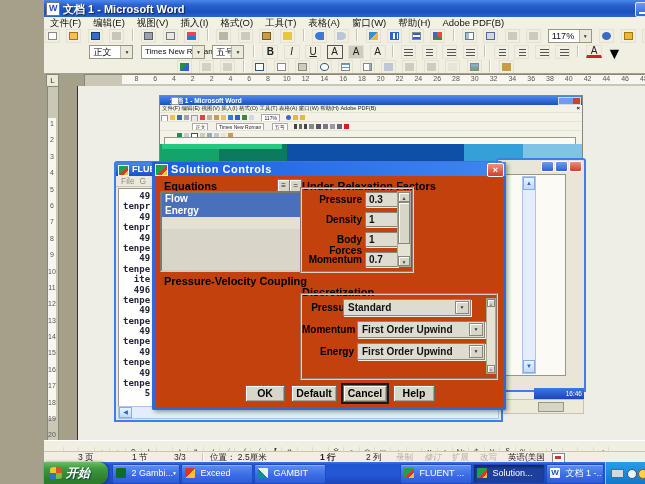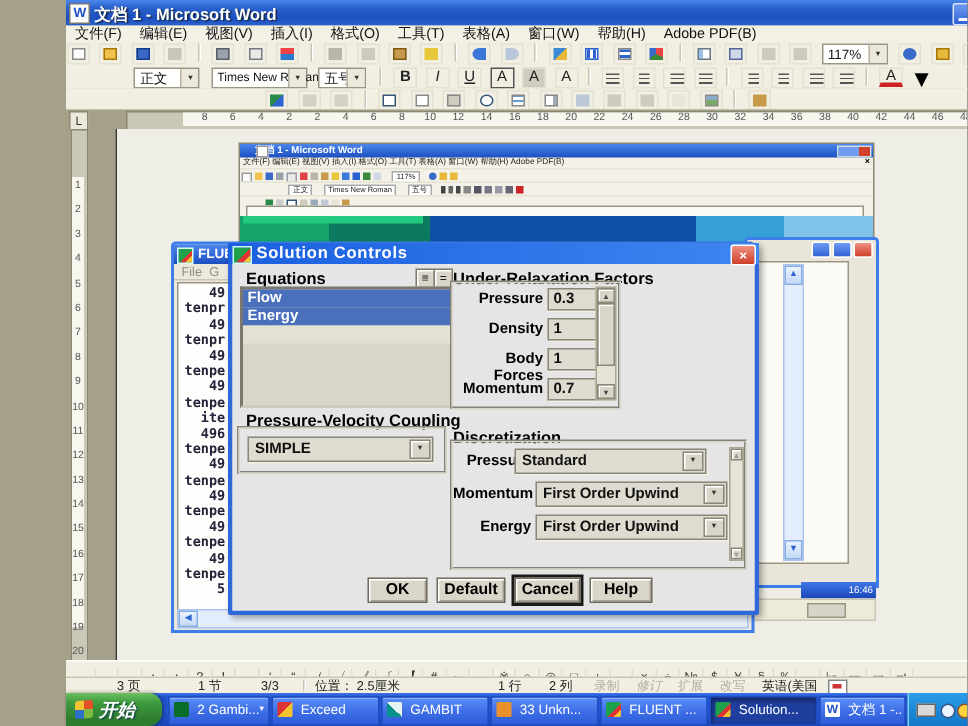--- a/index.html
+++ b/index.html
@@ -100,21 +100,21 @@
   #console .cmenu{position:absolute;left:0;top:13px;width:100%;height:11px;background:#ece9dc;border-bottom:1px solid #cac6b6;
     font-size:8.5px;color:#8f8c80;line-height:11px;padding-left:5px;box-sizing:border-box;white-space:pre;}
   #console .cbody{position:absolute;left:2px;top:25px;right:2px;bottom:13px;background:#fefefc;border:1px solid #9a9684;
     overflow:hidden;padding:2px 0 0 4px;}
   .con-line{display:block;height:10.4px;line-height:10.4px;font-family:"DejaVu Sans Mono","Liberation Mono",monospace;
     font-size:9px;font-weight:bold;color:#23233a;white-space:pre;}
   #console .hsb{position:absolute;left:2px;bottom:1px;right:2px;height:11px;background:#e3edfb;border:1px solid #aac4ee;}
   #console .ha{position:absolute;left:0;top:0;width:11px;height:9px;background:linear-gradient(180deg,#eaf2fe,#c3d9f7);
     border:1px solid #86ace4;color:#2a62cf;font-size:6px;line-height:9px;text-align:center;}
   
-  #dialog{left:108px;top:162px;width:348px;height:245px;background:#e5e5e5;
+  #dialog{left:108px;top:162px;width:348px;height:245px;background:#c2410c;
     border:3px solid #2e68da;border-top:none;border-radius:0 0 2px 2px;box-shadow:2px 2px 4px rgba(0,0,0,.35);}
   #dlg-title{position:absolute;left:-3px;top:0;width:348px;height:14px;padding:0 3px;
     background:linear-gradient(90deg,#1b5fe0,#3f86f0);color:#fff;font-size:11px;font-weight:bold;line-height:14px;}
   #dlg-title .t{margin-left:16px;letter-spacing:.5px;}
   #dlg-ico{position:absolute;left:3px;top:2px;width:11px;height:10px;
     background:linear-gradient(135deg,#1fa04a 0 55%,#d33 55% 75%,#f4c430 75% 100%);border:1px solid #cfe;}
   #dlg-close{position:absolute;right:2px;top:1px;width:15px;height:12px;background:linear-gradient(180deg,#ef9080,#cf3f2a);
     border:1px solid #fff;border-radius:2px;color:#fff;font-size:9px;font-weight:bold;text-align:center;line-height:12px;}
   .dlbl{position:absolute;font-size:11px;font-weight:bold;color:#000;white-space:nowrap;}
   .gframe{position:absolute;border:2px groove #d8d4c6;}
@@ -451,26 +451,20 @@
       <span class="flabel" style="left:0px;top:65px;">Momentum</span>
       <span class="ffield" style="left:63px;top:63px;width:28px;">0.7</span>
       <div class="dsb" style="left:95px;top:2px;width:12px;height:74px;">
         <span class="a" style="top:0;">▲</span>
         <span class="thumb" style="top:10px;height:42px;"></span>
         <span class="a" style="bottom:0;">▼</span>
       </div>
     </div>
 
     <span class="dlbl" style="left:9px;top:113px;">Pressure-Velocity Coupling</span>
-    <div class="gframe" style="left:3px;top:122px;width:136px;height:28px;">
-      <div class="dcombo" style="left:5px;top:5px;width:122px;">
-        <span class="tx">SIMPLE</span>
-        <span class="ar">▼</span>
-      </div>
-    </div>
 
     <span class="dlbl" style="left:147px;top:124px;">Discretization</span>
     <div class="gframe" style="left:145px;top:131px;width:194px;height:83px;">
       <span class="flabel" style="left:0px;top:7px;width:52px;">Pressure</span>
       <div class="dcombo" style="left:41px;top:4px;width:126px;">
         <span class="tx">Standard</span>
         <span class="ar">▼</span>
       </div>
       <span class="flabel" style="left:0px;top:29px;width:52px;">Momentum</span>
       <div class="dcombo" style="left:55px;top:26px;width:126px;">
@@ -495,21 +489,21 @@
   </div>
 
   <div class="abs" id="symbar"><span class="symcell">，</span><span class="symcell">、</span><span class="symcell">。</span><span class="symcell">；</span><span class="symcell">：</span><span class="symcell">？</span><span class="symcell">！</span><span class="symcell">…</span><span class="symcell">‘</span><span class="symcell">“</span><span class="symcell">（</span><span class="symcell">〈</span><span class="symcell">《</span><span class="symcell">〔</span><span class="symcell">【</span><span class="symcell">＃</span><span class="symcell">～</span><span class="symcell">·</span><span class="symcell">※</span><span class="symcell">○</span><span class="symcell">◎</span><span class="symcell">□</span><span class="symcell">＋</span><span class="symcell">－</span><span class="symcell">×</span><span class="symcell">÷</span><span class="symcell">№</span><span class="symcell">＄</span><span class="symcell">￥</span><span class="symcell">§</span><span class="symcell">％</span><span class="symcell">—</span><span class="symcell">㎏</span><span class="symcell">㎜</span><span class="symcell">㎝</span><span class="symcell">㎡</span></div>
 
   <div class="abs" id="statusbar">
     <span style="left:34px;">3 页</span>
     <span style="left:88px;">1 节</span>
     <span style="left:130px;">3/3</span>
     <span class="ssep" style="left:158px;"></span>
     <span style="left:166px;">位置： 2.5厘米</span>
-    <span style="left:288px;">1 行</span>
+    <span style="left:276px;font-weight:bold;">1 行</span>
     <span style="left:322px;">2 列</span>
     <span class="dim" style="left:352px;">录制</span>
     <span class="dim" style="left:380px;font-style:italic;">修订</span>
     <span class="dim" style="left:408px;">扩展</span>
     <span class="dim" style="left:436px;">改写</span>
     <span style="left:464px;">英语(美国</span>
     <span id="spellico"></span>
   </div>
 
   <div class="abs" id="taskbar">
@@ -523,24 +517,20 @@
       <span class="grp">▼</span>
     </div>
     <div class="task" style="left:137px;width:70px;">
       <span class="tico" style="background:linear-gradient(135deg,#d33 50%,#f4c430 50%);"></span>
       <span class="tlb">Exceed</span>
     </div>
     <div class="task" style="left:210px;width:70px;">
       <span class="tico" style="background:linear-gradient(45deg,#0a8f8f 50%,#e8f4f4 50%);"></span>
       <span class="tlb">GAMBIT</span>
     </div>
-    <div class="task" style="left:283px;width:70px;">
-      <span class="tico" style="background:#e8902a;"></span>
-      <span class="tlb">33  Unkn...</span>
-    </div>
     <div class="task" style="left:356px;width:70px;">
       <span class="tico" style="background:linear-gradient(135deg,#1fa04a 0 55%,#d33 55% 75%,#f4c430 75% 100%);"></span>
       <span class="tlb">FLUENT  ...</span>
     </div>
     <div class="task active" style="left:429px;width:70px;">
       <span class="tico" style="background:linear-gradient(135deg,#1fa04a 0 55%,#d33 55% 75%,#f4c430 75% 100%);"></span>
       <span class="tlb">Solution...</span>
     </div>
     <div class="task" style="left:502px;width:56px;">
       <span class="tico" style="background:#fff;color:#2050c8;font-size:8px;font-weight:bold;text-align:center;line-height:10px;">W</span>

